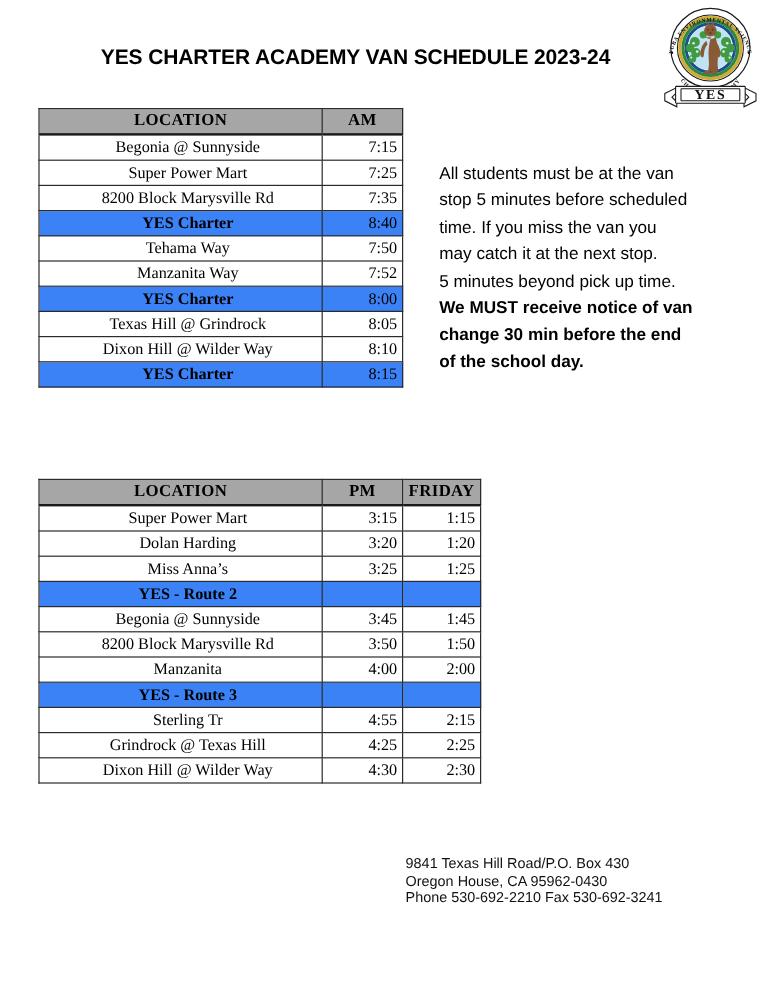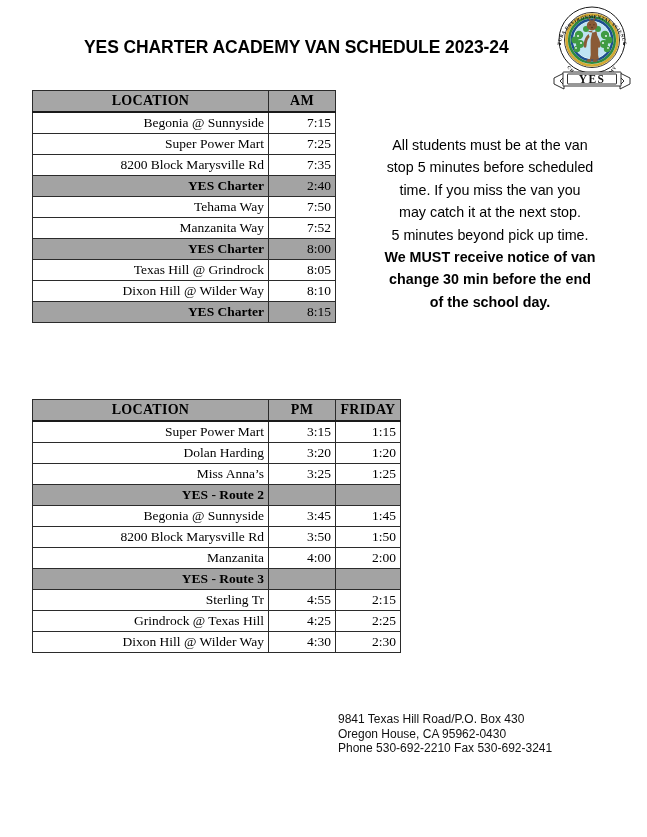--- a/index.html
+++ b/index.html
@@ -67,29 +67,29 @@
   }
   .sched-table thead th {
     background: #a6a6a6;
     font-weight: bold;
     text-align: center;
     border-bottom: 2px solid #1a1a1a;
     font-size: 14px;
     letter-spacing: 0.3px;
   }
   .sched-table tbody td.loc {
-    text-align: right;
+    text-align: center;
     padding-left: 16px;
     margin-left: 18px;
   }
   .sched-table tbody td.time {
     text-align: right;
   }
   .sched-table tbody tr.shaded td {
-    background: #a3a3a3;
+    background: #3b82f6;
     font-weight: bold;
   }
   .sched-table tbody tr.shaded td.time {
     font-weight: normal;
   }
 
   
   #table-am {
     left: 32px;
     top: 90px;
@@ -110,21 +110,20 @@
 
   
   .notice {
     position: absolute;
     left: 366px;
     top: 134px;
     width: 248px;
     font-family: "Liberation Sans", sans-serif;
     font-size: 14.3px;
     line-height: 22.4px;
-    text-align: center;
     color: #000;
   }
   .notice .bold { font-weight: bold; }
 
   
   .footer {
     position: absolute;
     left: 338px;
     top: 712px;
     width: 294px;
@@ -234,21 +233,21 @@
       <tr>
         <td class="loc">Super Power Mart</td>
         <td class="time">7:25</td>
       </tr>
       <tr>
         <td class="loc">8200 Block Marysville Rd</td>
         <td class="time">7:35</td>
       </tr>
       <tr class="shaded">
         <td class="loc">YES Charter</td>
-        <td class="time">2:40</td>
+        <td class="time">8:40</td>
       </tr>
       <tr>
         <td class="loc">Tehama Way</td>
         <td class="time">7:50</td>
       </tr>
       <tr>
         <td class="loc">Manzanita Way</td>
         <td class="time">7:52</td>
       </tr>
       <tr class="shaded">

